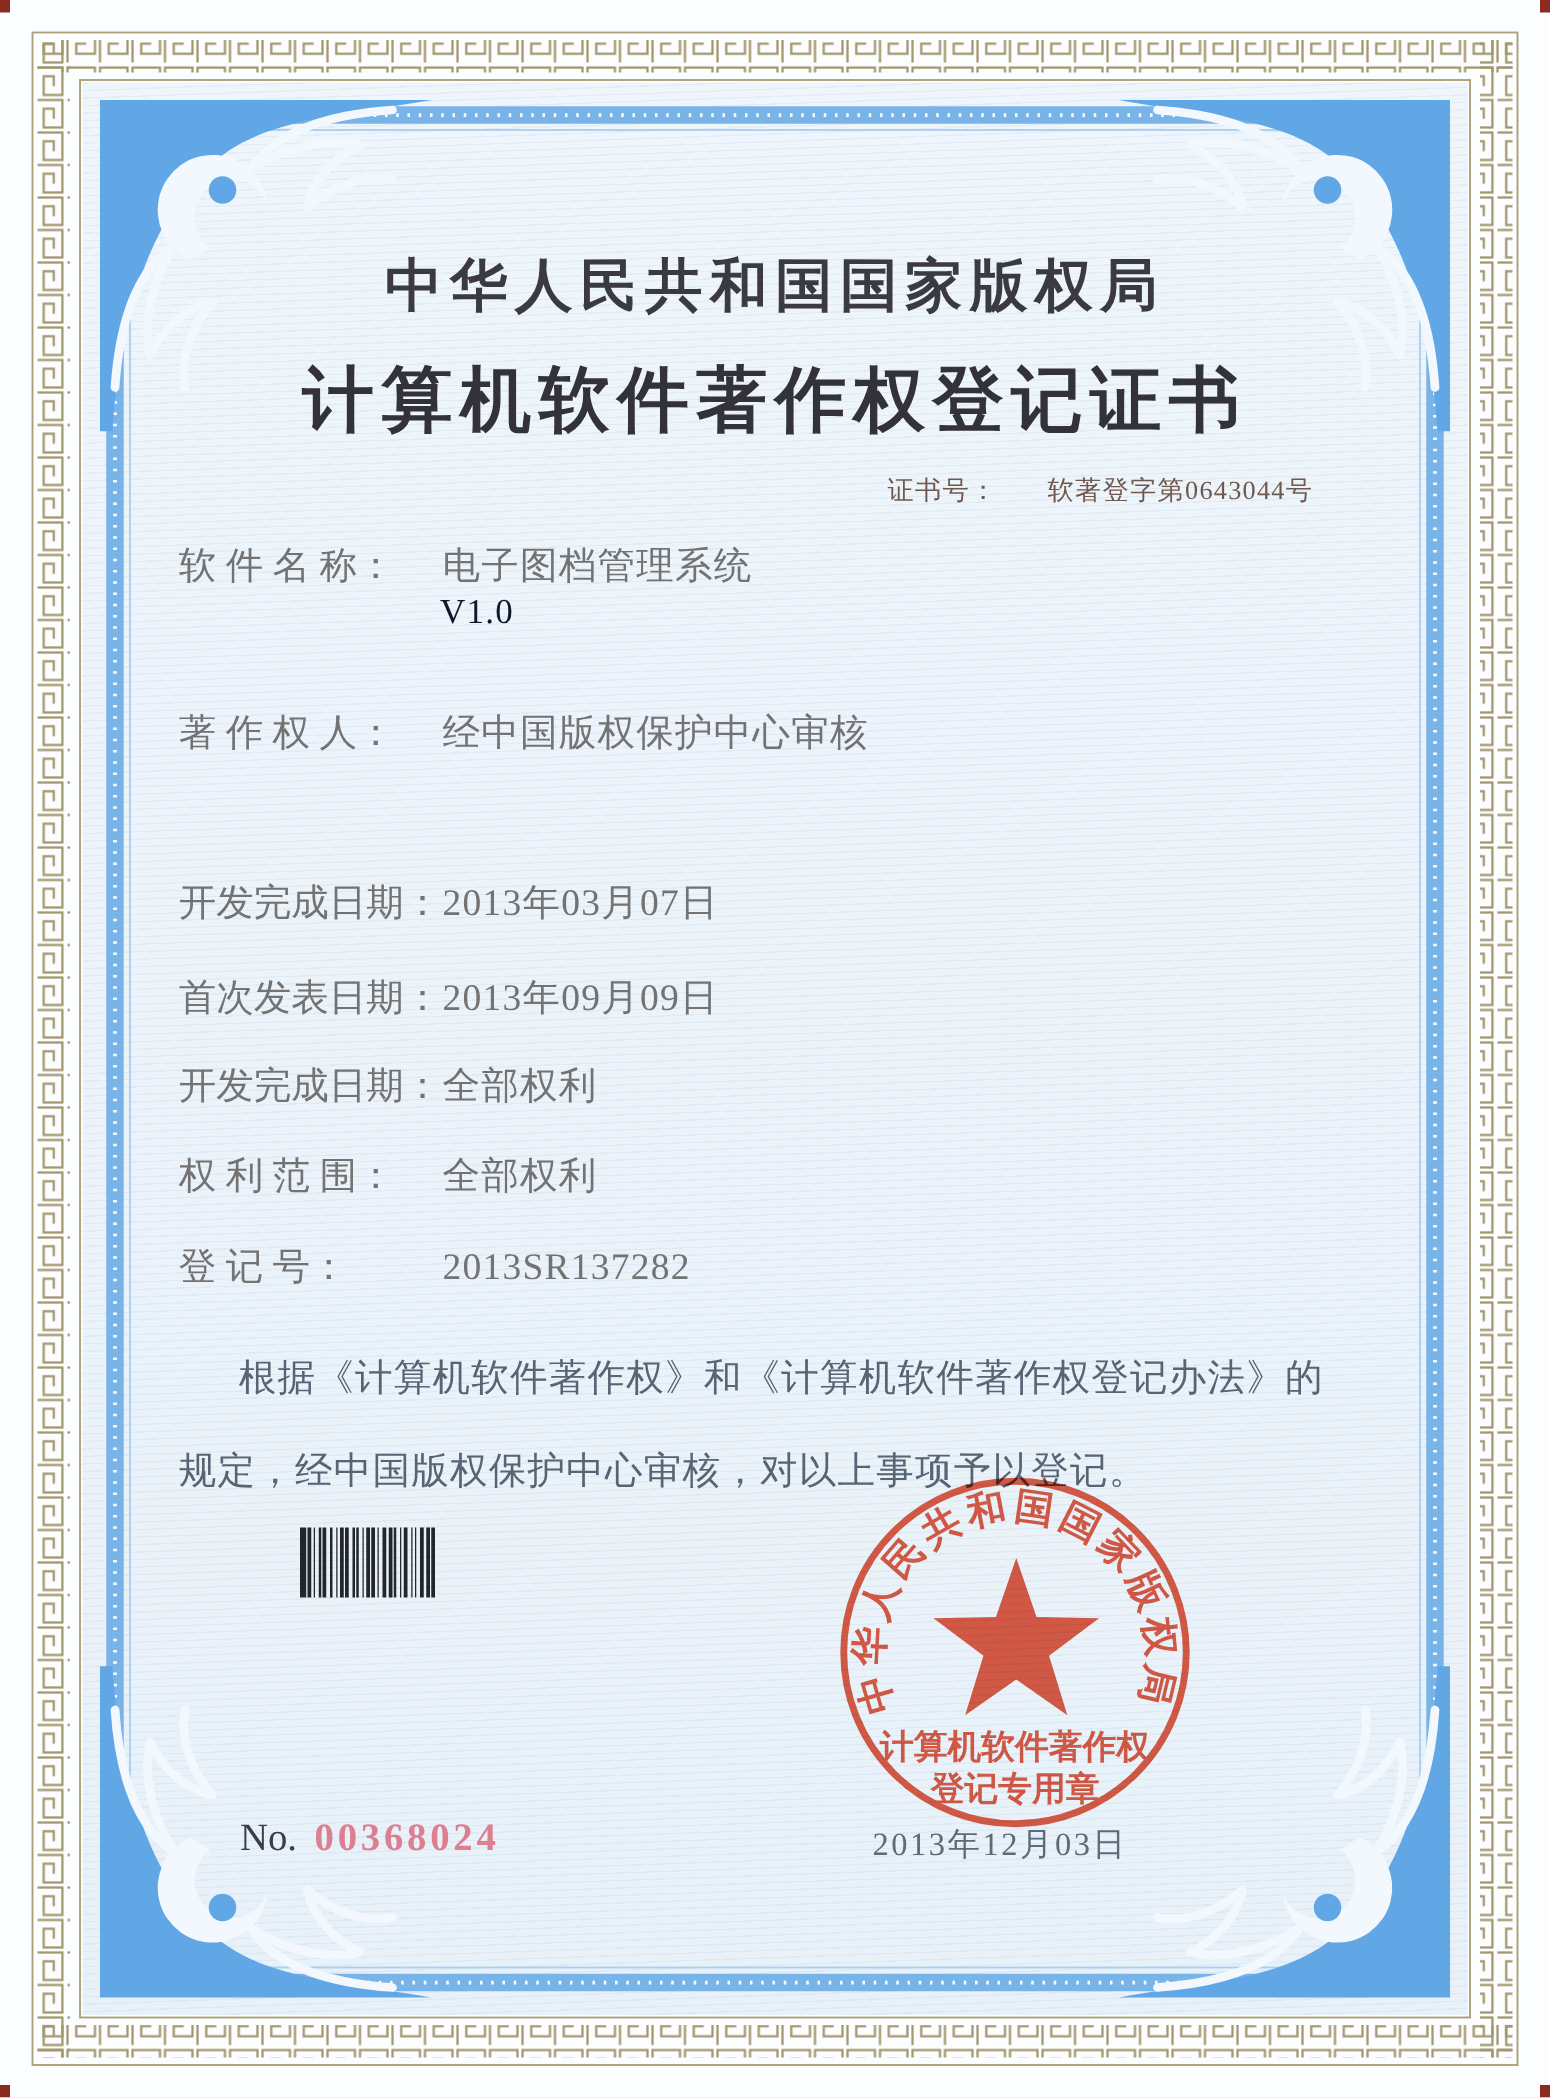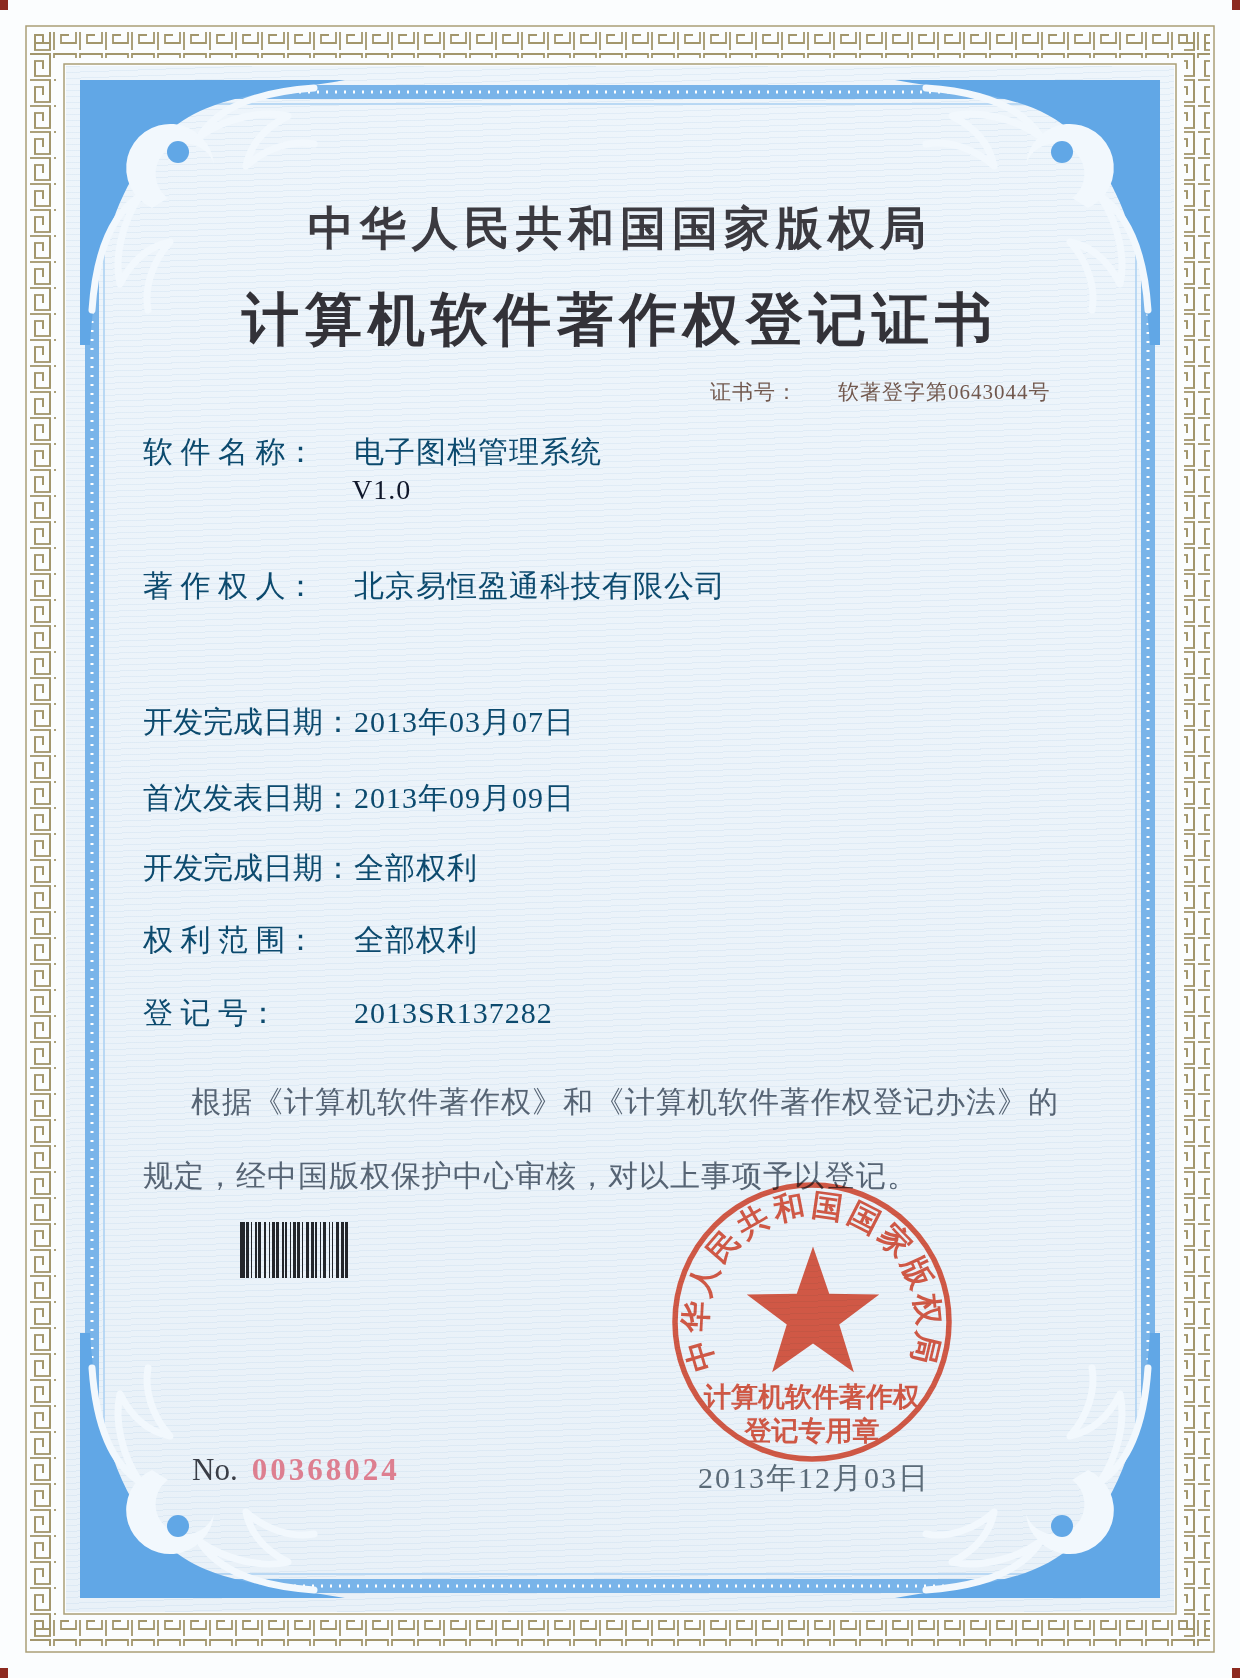--- a/index.html
+++ b/index.html
@@ -22,36 +22,36 @@
     font-size:46px; font-weight:bold; letter-spacing:6px; color:#3b3a40;
   }
   .cert-title{
     position:absolute; left:0; right:0; top:282px; text-align:center;
     font-size:57px; font-weight:bold; letter-spacing:6px; color:#333238;
   }
   .cert-no-line{
     position:absolute; left:710px; top:378px; font-size:21px; color:#71584e; letter-spacing:1px;
   }
   .cert-no-line .num{margin-left:40px;}
-  .field{position:absolute; left:143px; font-size:30px; color:#0c4a6e; white-space:nowrap;}
+  .field{position:absolute; left:143px; font-size:30px; color:#737373; white-space:nowrap;}
   .field .lbl{display:inline-block; width:205px;}
   .field .val{margin-left:6px; letter-spacing:1px;}
   .subval{position:absolute; left:352px; font-size:28px; color:#0f172a; letter-spacing:1px;}
   .statement-line{
     position:absolute; left:143px; width:900px; font-size:30px; color:#566474; letter-spacing:1px;
   }
   .indent{padding-left:48px;}
   .barcode{
     position:absolute; left:240px; top:1222px; height:56px; display:flex; align-items:stretch;
   }
   .bc-bar{background:#23262b;}
   .bc-space{background:transparent;}
   .serial{position:absolute; left:192px; top:1452px; font-size:31px; color:#3a3e47;}
   .serial .num{color:#dd7f90; letter-spacing:3px; margin-left:14px; font-weight:bold;}
-  .issue-date{position:absolute; left:698px; top:1458px; font-size:30px; color:#5b6b78; letter-spacing:2px;}
+  .issue-date{position:absolute; left:698px; top:1458px; font-size:26px; color:#5b6b78; letter-spacing:2px;}
   .seal-svg{position:absolute; left:662px; top:1172px; mix-blend-mode:multiply; opacity:.9;}
   .corner-dot{position:absolute; width:12px; height:14px; background:#8c2a20;}
   .cd-tl{left:-4px; top:-4px;} .cd-tr{right:-4px; top:-4px;}
   .cd-bl{left:-4px; bottom:-4px;} .cd-br{right:-4px; bottom:-4px;}
 </style>
 </head>
 <body>
 
 <div class="page">
 
@@ -99,21 +99,21 @@
     <div class="cert-no-line">
       <span>证书号：</span><span class="num">软著登字第0643044号</span>
     </div>
 
     <div class="field" style="top:432px">
       <span class="lbl">软 件 名 称：</span><span class="val">电子图档管理系统</span>
     </div>
     <div class="subval" style="top:474px">V1.0</div>
 
     <div class="field" style="top:566px">
-      <span class="lbl">著 作 权 人：</span><span class="val">北京易恒盈通科技有限公司</span>
+      <span class="lbl">著 作 权 人：</span><span class="val">经中国版权保护中心审核</span>
     </div>
 
     <div class="field" style="top:702px">
       <span class="lbl">开发完成日期：</span><span class="val">2013年03月07日</span>
     </div>
 
     <div class="field" style="top:778px">
       <span class="lbl">首次发表日期：</span><span class="val">2013年09月09日</span>
     </div>
 

